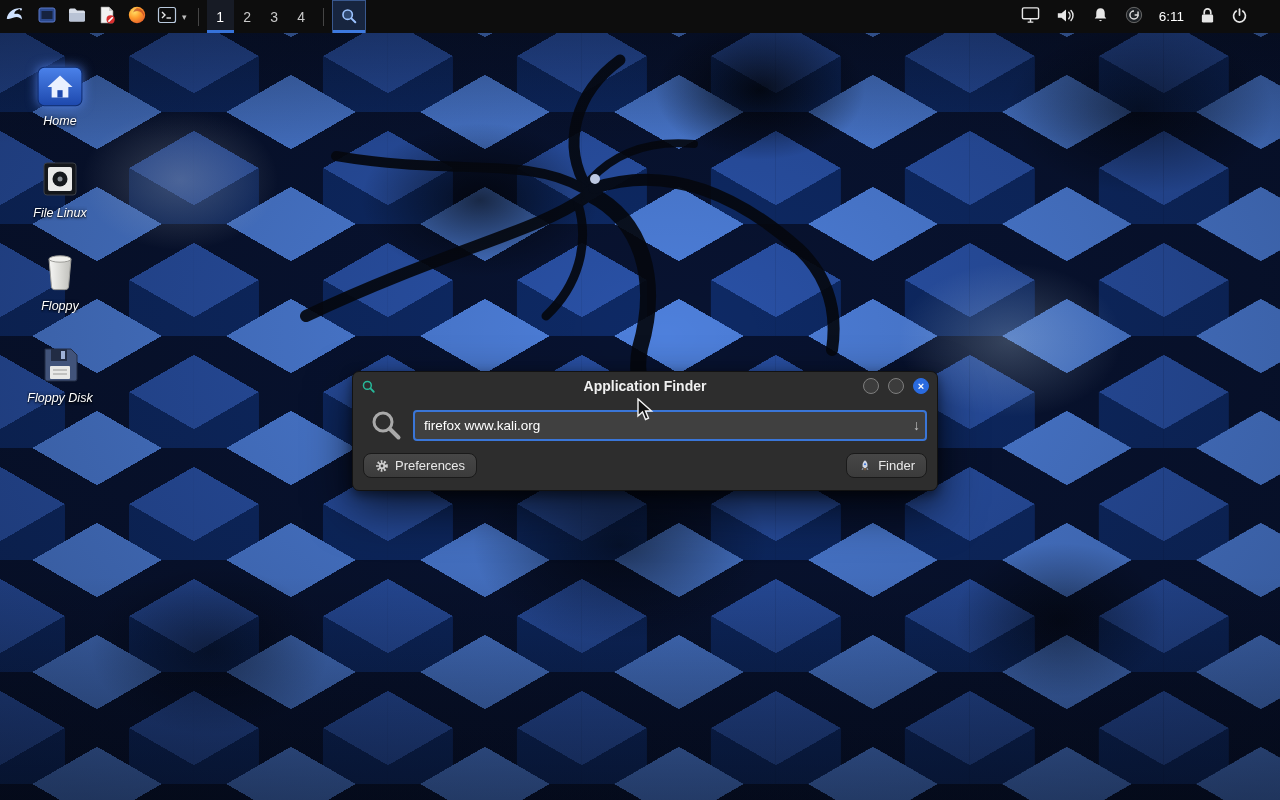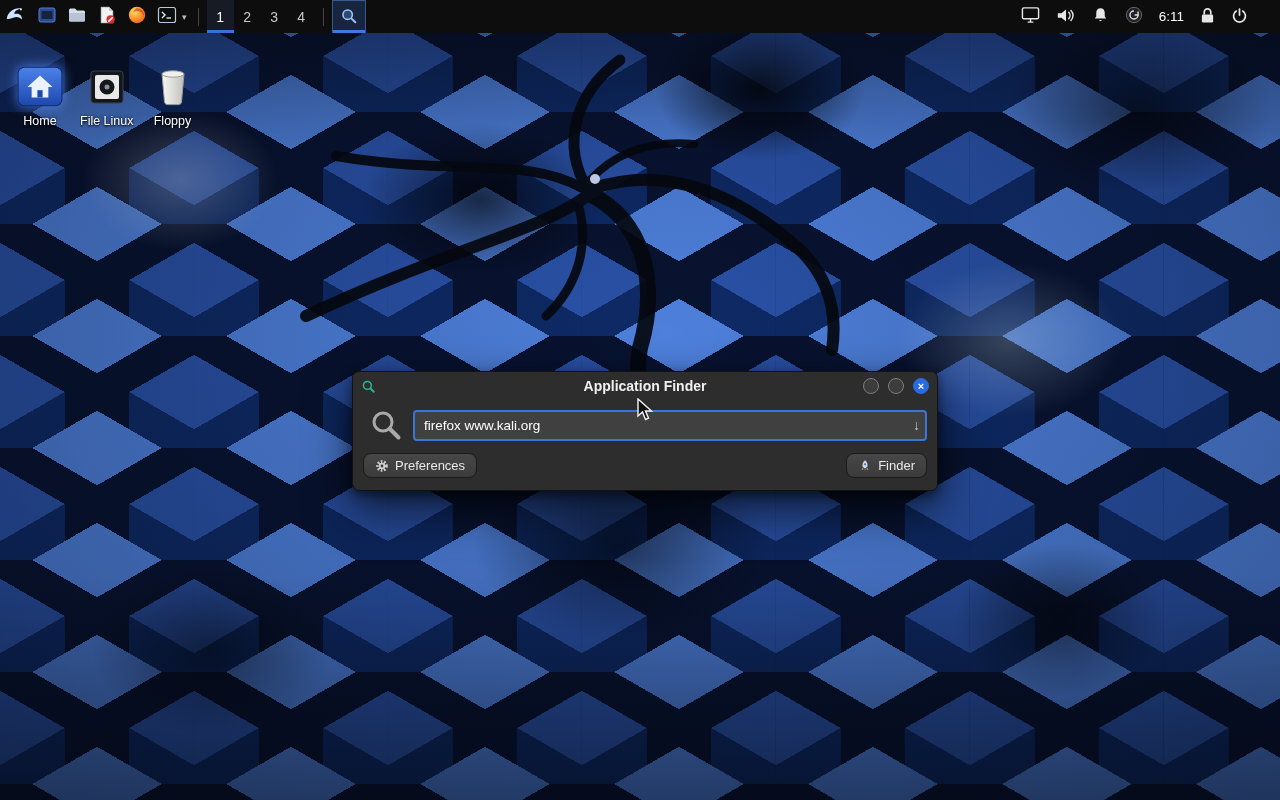--- a/index.html
+++ b/index.html
@@ -64,21 +64,21 @@
     background:rgba(54,110,210,.26); border:1px solid rgba(100,150,240,.45); border-bottom:none;
     box-shadow: inset 0 -3px 0 #3d79e0;
   }
   .panel-right { align-items:center; padding-right:24px; }
   .panel-right .p-btn { padding:0 8px; }
   .clock { font-size:13.5px; color:#ffffff; margin:0 8px; }
 
   
   .desktop-icons {
     position:absolute; left:16px; top:52px; width:88px; z-index:10;
-    display:flex; gap:16px;
+    display:flex; flex-direction:column; gap:16px;font-style:italic;
   }
   .dicon { display:flex; flex-direction:column; align-items:center; width:88px; cursor:default; }
   .dicon-img { height:58px; display:flex; align-items:flex-end; justify-content:center; }
   .dicon-label {
     margin-top:4px; font-size:12.5px; color:#ffffff; text-align:center; line-height:1.15;
     text-shadow:0 1px 2px rgba(0,0,0,.95), 0 0 4px rgba(0,0,0,.7);
     max-width:86px; white-space:nowrap; overflow:hidden; text-overflow:ellipsis;
   }
   .dicon.selected .dicon-img svg { filter: drop-shadow(0 0 6px rgba(90,140,255,.8)); }
 
@@ -321,20 +321,32 @@
               <stop offset="0" stop-color="#f6f6f4"></stop>
               <stop offset=".5" stop-color="#dcdcd8"></stop>
               <stop offset="1" stop-color="#bfbfbb"></stop>
             </linearGradient>
           </defs>
           <path d="M12 10 h22 l-2.5 28 a3 3 0 0 1 -3 2.6 h-11 a3 3 0 0 1 -3 -2.6 Z" fill="url(#trg)" stroke="#9c9c98"></path>
           <ellipse cx="23" cy="10" rx="11" ry="3.2" fill="#efefec" stroke="#9c9c98"></ellipse>
         </svg>
     </div>
     <div class="dicon-label">Floppy</div>
+  </div>
+  <div class="dicon">
+    <div class="dicon-img">
+      <svg width="46" height="46" viewBox="0 0 46 46">
+          <path d="M8 8 h26 l6 6 v24 a2 2 0 0 1 -2 2 H10 a2 2 0 0 1 -2 -2 Z" fill="#41537a" stroke="#222c44"></path>
+          <rect x="14" y="8" width="16" height="12" fill="#222c44"></rect>
+          <rect x="24" y="10" width="4" height="8" fill="#9fb2d8"></rect>
+          <rect x="13" y="25" width="20" height="13" rx="1" fill="#e8e8e6"></rect>
+          <path d="M16 29 h14 M16 33 h14" stroke="#9a9a98" stroke-width="1.2"></path>
+        </svg>
+    </div>
+    <div class="dicon-label">Floppy Disk</div>
   </div>
 </div>
 
 <div class="finder">
   <div class="titlebar">
     <span class="titlebar-icon">
       <svg width="15" height="15" viewBox="0 0 20 20">
           <circle cx="8.5" cy="8.5" r="5.2" fill="none" stroke="#27b99a" stroke-width="2"></circle>
           <line x1="12.6" y1="12.6" x2="17" y2="17" stroke="#27b99a" stroke-width="2.4" stroke-linecap="round"></line>
         </svg>

